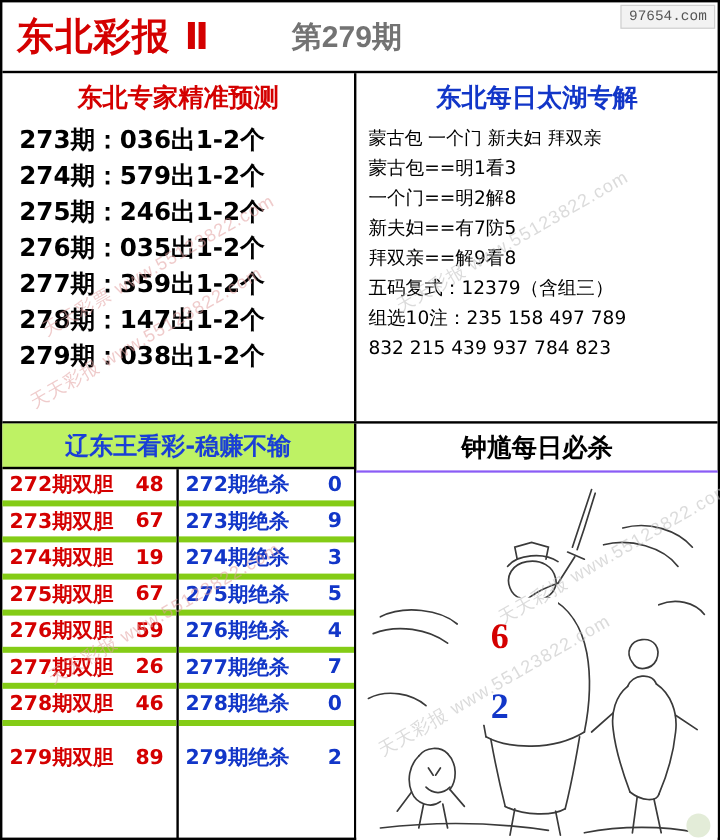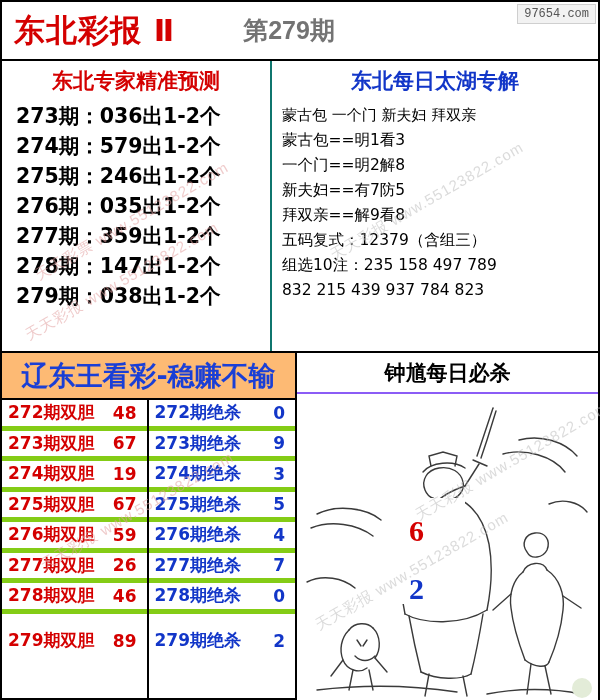--- a/index.html
+++ b/index.html
@@ -72,22 +72,22 @@
     margin-left: 68px;
     font-family: Liberation Sans, sans-serif;
   }
   
   .cols {
     display: flex;
     height: 290px;
     border-bottom: 2px solid #000;
   }
   .col-left {
-    width: 270px;
-    border-right: 2px solid #0f766e;
+    width: 295px;
+    border-right: 2px solid #000000;
     box-sizing: border-box;
     position: relative;
   }
   .col-right {
     flex: 1;
     box-sizing: border-box;
     position: relative;
   }
   .sec-title {
     text-align: center;
@@ -134,24 +134,24 @@
     border-right: 2px solid #000;
     box-sizing: border-box;
     position: relative;
   }
   .br {
     flex: 1;
     box-sizing: border-box;
     position: relative;
   }
   .banner {
-    background: #fdba74;
+    background: #bef264;
     border-bottom: 2px solid #000;
     text-align: center;
-    font-size: 27px;
+    font-size: 20px;
     font-weight: bold;
     color: #1a3fd6;
     padding: 5px 0 4px 0;
     font-family: "DejaVu Sans", sans-serif;
   }
   .br-title {
     text-align: center;
     font-size: 21px;
     font-weight: bold;
     color: #000;

